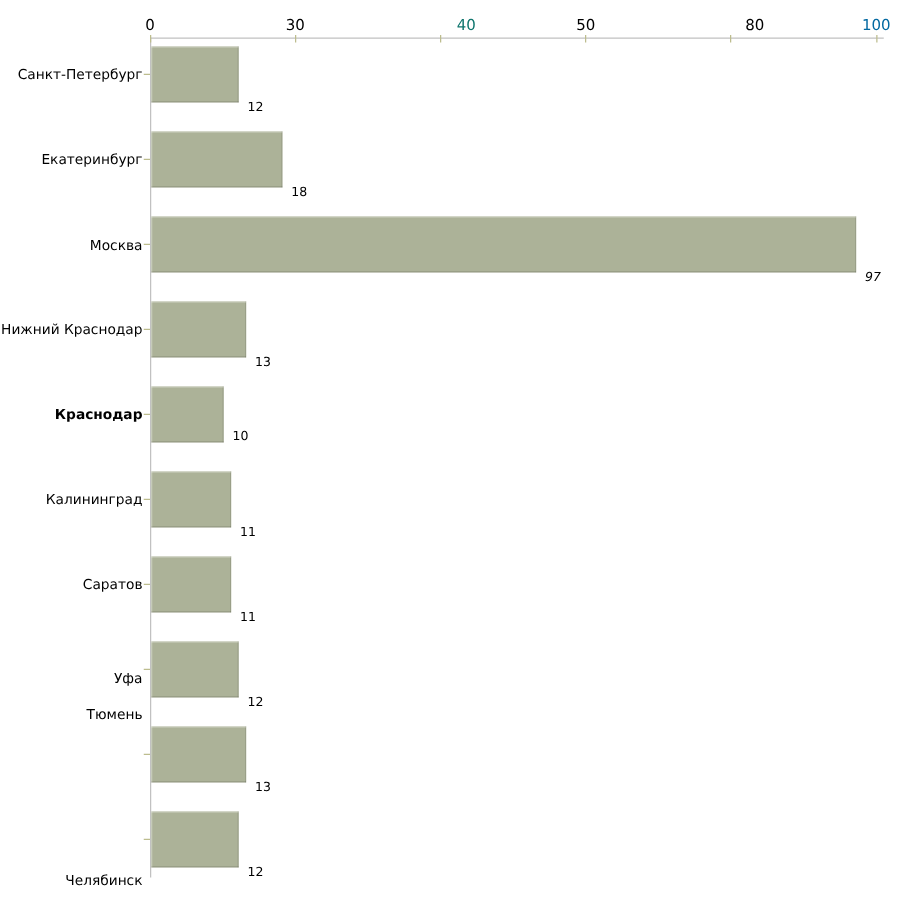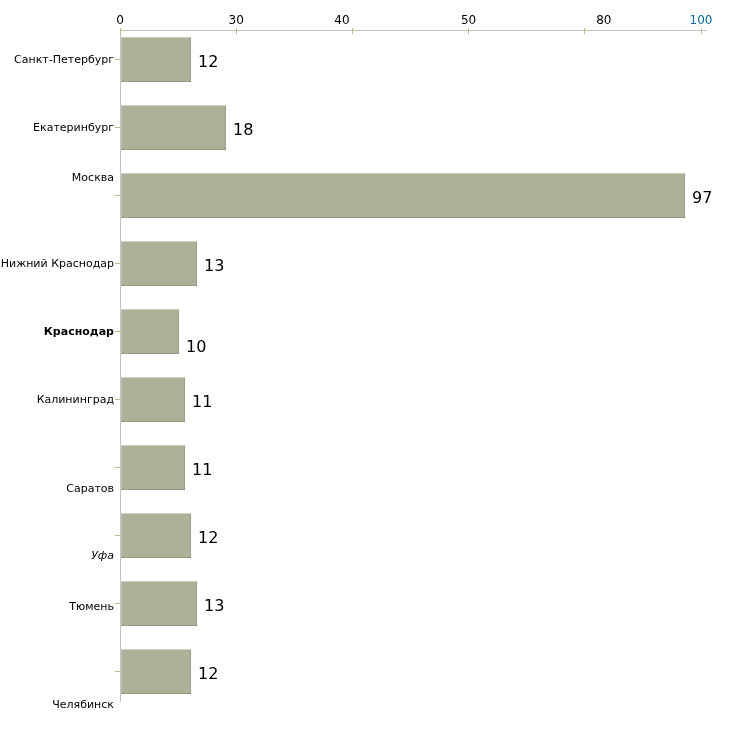--- a/index.html
+++ b/index.html
@@ -52,78 +52,79 @@
   }
   .bar {
     position: absolute;
     box-shadow: inset 0 1px 0 rgba(255,255,255,0.40),
                 inset 1px 0 0 rgba(255,255,255,0.20),
                 inset 0 -1px 0 rgba(0,0,0,0.14),
                 inset -1px 0 0 rgba(0,0,0,0.10);
   }
   .val-label {
     position: absolute;
-    font-size: 16px;
+    font-size: 10px;
     line-height: 1;
     color: #000000;
     white-space: nowrap;
+    margin-top: 28px;
   }
 </style>
 </head>
 <body>
 
 <div id="chart-canvas">
   <div id="plot-area">
       <div class="axis-line" style="left: 120px; top: 30px; width: 587px; height: 1px; background: rgb(193, 193, 193);"></div>
       <div class="axis-line" style="left: 120px; top: 30px; width: 1px; height: 672px; background: rgb(193, 193, 193);"></div>
       <div class="x-tick-mark" style="left: 119.5px; top: 28px; width: 1px; height: 6px; background: rgb(189, 189, 142);"></div>
       <div class="x-tick-label" style="left: 120px; top: 14px; color: rgb(0, 0, 0);">0</div>
       <div class="x-tick-mark" style="left: 235.7px; top: 28px; width: 1px; height: 6px; background: rgb(189, 189, 142);"></div>
       <div class="x-tick-label" style="left: 236.2px; top: 14px; color: rgb(0, 0, 0);">30</div>
       <div class="x-tick-mark" style="left: 351.9px; top: 28px; width: 1px; height: 6px; background: rgb(189, 189, 142);"></div>
-      <div class="x-tick-label" style="left: 342px; top: 14px; color: #000000;">40</div>
+      <div class="x-tick-label" style="left: 373px; top: 14px; color: #0f766e;">40</div>
       <div class="x-tick-mark" style="left: 468.1px; top: 28px; width: 1px; height: 6px; background: rgb(189, 189, 142);"></div>
       <div class="x-tick-label" style="left: 468.6px; top: 14px; color: rgb(0, 0, 0);">50</div>
       <div class="x-tick-mark" style="left: 584.3px; top: 28px; width: 1px; height: 6px; background: rgb(189, 189, 142);"></div>
       <div class="x-tick-label" style="left: 584.8px; top: 14px; color: rgb(0, 0, 0); margin-left: 19px;">80</div>
       <div class="x-tick-mark" style="left: 700.5px; top: 28px; width: 1px; height: 6px; background: rgb(189, 189, 142);"></div>
       <div class="x-tick-label" style="left: 701px; top: 14px; color: #0369a1;">100</div>
       <div class="cat-label" style="top: 53.5px; color: rgb(0, 0, 0);">Санкт-Петербург</div>
       <div class="cat-tick-mark" style="left: 115px; top: 59px; width: 5px; height: 1px; background: rgb(189, 189, 142);"></div>
       <div class="bar" style="left: 121px; top: 37px; width: 70px; height: 45px; background: rgb(172, 178, 152);"></div>
       <div class="val-label" style="left: 198px; top: 53.5px; color: rgb(0, 0, 0);">12</div>
       <div class="cat-label" style="top: 121.5px; color: rgb(0, 0, 0);">Екатеринбург</div>
       <div class="cat-tick-mark" style="left: 115px; top: 127px; width: 5px; height: 1px; background: rgb(189, 189, 142);"></div>
       <div class="bar" style="left: 121px; top: 105px; width: 105px; height: 45px; background: rgb(172, 178, 152);"></div>
       <div class="val-label" style="left: 233px; top: 121.5px; color: rgb(0, 0, 0);">18</div>
-      <div class="cat-label" style="top: 172px; color: rgb(0, 0, 0);">Москва</div>
+      <div class="cat-label" style="top: 191px; color: rgb(0, 0, 0);">Москва</div>
       <div class="cat-tick-mark" style="left: 115px; top: 195px; width: 5px; height: 1px; background: rgb(189, 189, 142);"></div>
       <div class="bar" style="left: 121px; top: 173px; width: 564px; height: 45px; background: rgb(172, 178, 152);"></div>
-      <div class="val-label" style="left: 692px; top: 189.5px; color: rgb(0, 0, 0);">97</div>
+      <div class="val-label" style="left: 692px; top: 189.5px; color: rgb(0, 0, 0); font-style: italic;">97</div>
       <div class="cat-label" style="top: 257.5px; color: rgb(0, 0, 0);">Нижний Краснодар</div>
       <div class="cat-tick-mark" style="left: 115px; top: 263px; width: 5px; height: 1px; background: rgb(189, 189, 142);"></div>
       <div class="bar" style="left: 121px; top: 241px; width: 76px; height: 45px; background: rgb(172, 178, 152);"></div>
       <div class="val-label" style="left: 204px; top: 257.5px; color: rgb(0, 0, 0);">13</div>
       <div class="cat-label" style="top: 325.5px; color: rgb(0, 0, 0); font-weight: bold;">Краснодар</div>
       <div class="cat-tick-mark" style="left: 115px; top: 331px; width: 5px; height: 1px; background: rgb(189, 189, 142);"></div>
       <div class="bar" style="left: 121px; top: 309px; width: 58px; height: 45px; background: rgb(172, 178, 152);"></div>
-      <div class="val-label" style="left: 186px; top: 339px; color: rgb(0, 0, 0);">10</div>
+      <div class="val-label" style="left: 186px; top: 317px; color: rgb(0, 0, 0);">10</div>
       <div class="cat-label" style="top: 393.5px; color: rgb(0, 0, 0);">Калининград</div>
       <div class="cat-tick-mark" style="left: 115px; top: 399px; width: 5px; height: 1px; background: rgb(189, 189, 142);"></div>
       <div class="bar" style="left: 121px; top: 377px; width: 64px; height: 45px; background: rgb(172, 178, 152);"></div>
       <div class="val-label" style="left: 192px; top: 393.5px; color: rgb(0, 0, 0);">11</div>
-      <div class="cat-label" style="top: 483px; color: rgb(0, 0, 0); text-align: right;">Саратов</div>
+      <div class="cat-label" style="top: 462px; color: rgb(0, 0, 0); text-align: right;">Саратов</div>
       <div class="cat-tick-mark" style="left: 115px; top: 467px; width: 5px; height: 1px; background: rgb(189, 189, 142);"></div>
       <div class="bar" style="left: 121px; top: 445px; width: 64px; height: 45px; background: rgb(172, 178, 152);"></div>
       <div class="val-label" style="left: 192px; top: 461.5px; color: rgb(0, 0, 0);">11</div>
-      <div class="cat-label" style="top: 550px; color: rgb(0, 0, 0); font-style: italic;">Уфа</div>
+      <div class="cat-label" style="top: 537px; color: rgb(0, 0, 0);">Уфа</div>
       <div class="cat-tick-mark" style="left: 115px; top: 535px; width: 5px; height: 1px; background: rgb(189, 189, 142);"></div>
       <div class="bar" style="left: 121px; top: 513px; width: 70px; height: 45px; background: rgb(172, 178, 152);"></div>
       <div class="val-label" style="left: 198px; top: 529.5px; color: rgb(0, 0, 0);">12</div>
-      <div class="cat-label" style="top: 601px; color: rgb(0, 0, 0);">Тюмень</div>
+      <div class="cat-label" style="top: 566px; color: rgb(0, 0, 0);">Тюмень</div>
       <div class="cat-tick-mark" style="left: 115px; top: 603px; width: 5px; height: 1px; background: rgb(189, 189, 142);"></div>
       <div class="bar" style="left: 121px; top: 581px; width: 76px; height: 45px; background: rgb(172, 178, 152);"></div>
       <div class="val-label" style="left: 204px; top: 597.5px; color: rgb(0, 0, 0);">13</div>
       <div class="cat-label" style="top: 699px; color: rgb(0, 0, 0);">Челябинск</div>
       <div class="cat-tick-mark" style="left: 115px; top: 671px; width: 5px; height: 1px; background: rgb(189, 189, 142);"></div>
       <div class="bar" style="left: 121px; top: 649px; width: 70px; height: 45px; background: rgb(172, 178, 152);"></div>
       <div class="val-label" style="left: 198px; top: 665.5px; color: rgb(0, 0, 0);">12</div>
     </div>
 </div>
 

